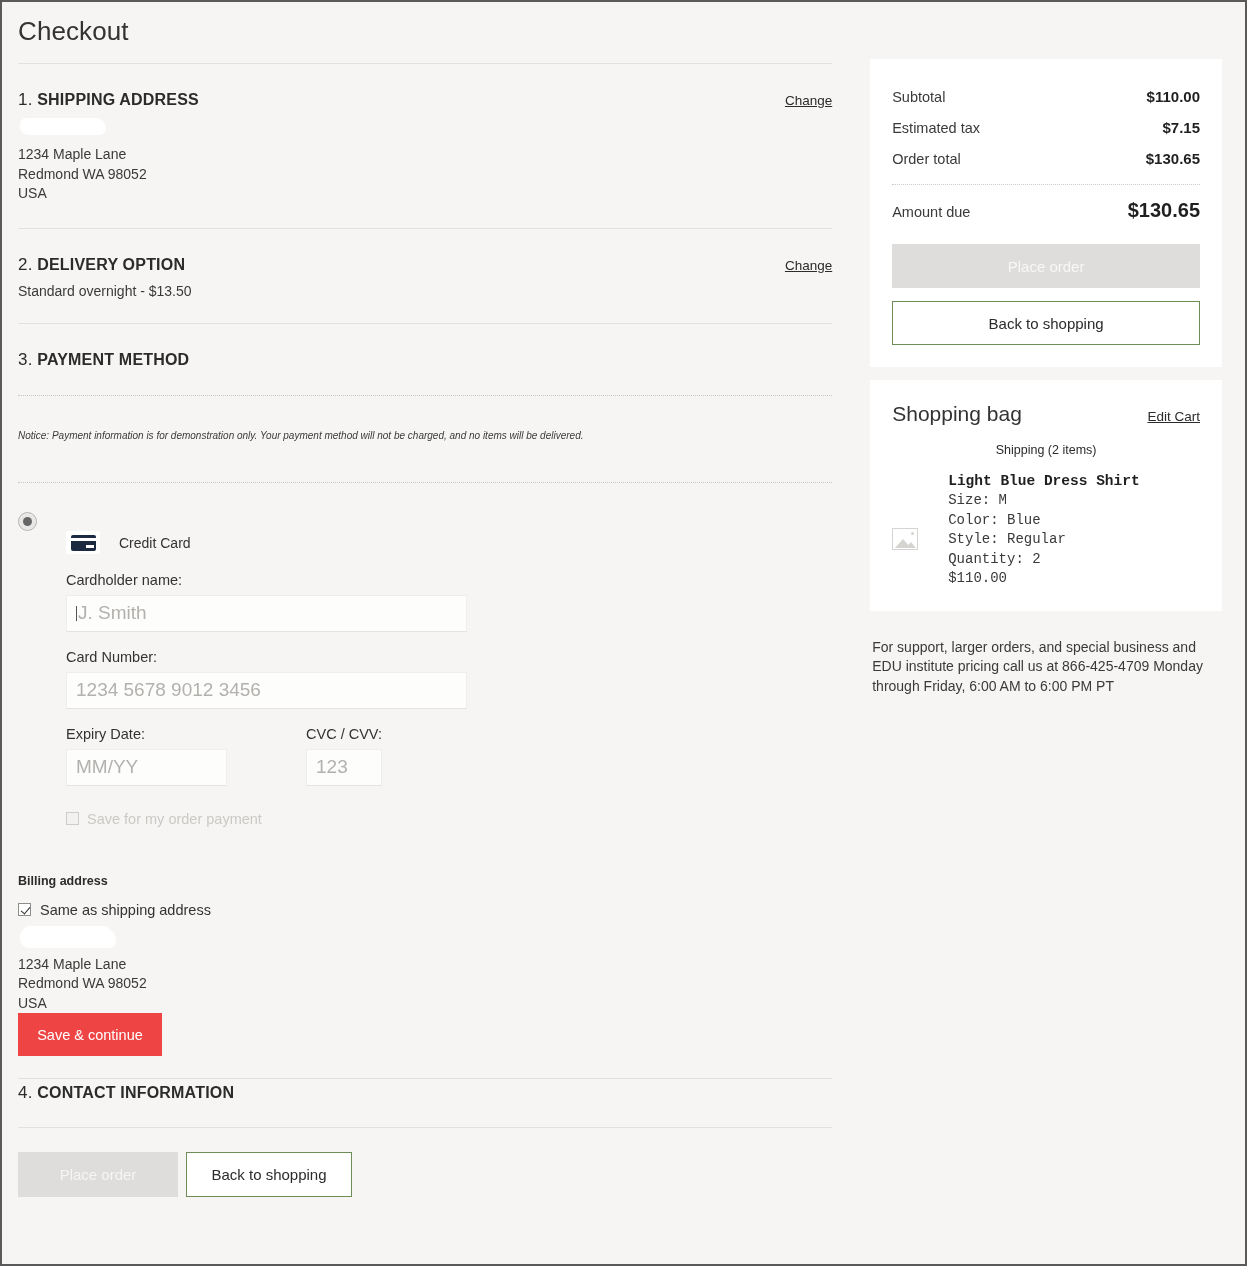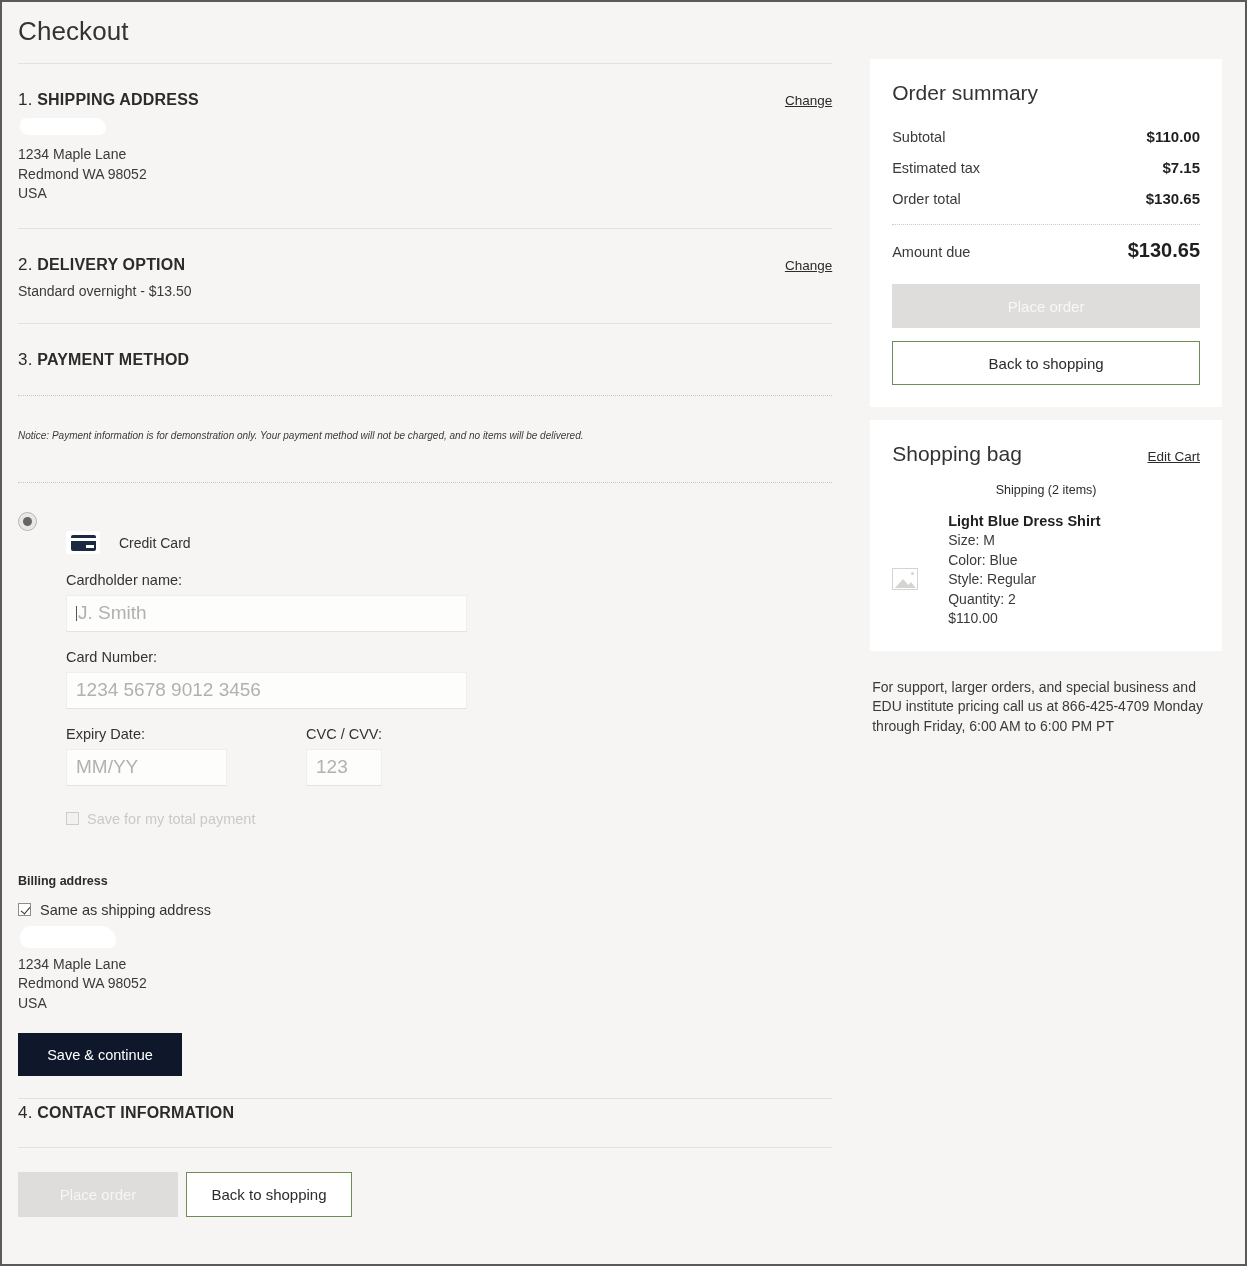--- a/index.html
+++ b/index.html
@@ -264,29 +264,28 @@
     align-items: center;
     padding-top: 14px;
   }
   .billing-same-label {
     font-size: 14.5px;
     color: #333333;
     margin-left: 9px;
   }
 
   .btn-green {
-    background: #0f172a;
+    background: #ef4444;
     color: #ffffff;
     border: none;
     font-family: inherit;
     font-size: 14.5px;
     padding: 0;
-    width: 164px;
+    width: 144px;
     height: 43px;
-    margin-top: 20px;
     cursor: pointer;
     display: flex;
     align-items: center;
     justify-content: center;
   }
 
   .footer-bar {
     display: flex;
     gap: 8px;
     padding-top: 24px;
@@ -459,21 +458,21 @@
     border-right: 5px solid transparent;
     border-bottom: 6px solid #d6d4d1;
   }
   .ph-icon .sun {
     position: absolute;
     right: 3px; top: 3px;
     width: 3px; height: 3px;
     border-radius: 50%;
     background: #d6d4d1;
   }
-  .item-info { flex: 1 1 auto; }
+  .item-info { flex: 1 1 auto; font-family: Liberation Mono, monospace; }
   .item-name {
     font-size: 14.5px;
     font-weight: 700;
     color: #1f1f1f;
     padding-bottom: 2px;
   }
   .item-attr {
     font-size: 14px;
     color: #3a3a3a;
     line-height: 19.5px;
@@ -571,21 +570,21 @@
           <div class="col">
             <div class="field-label">CVC / CVV:</div>
             <div class="txtfield w-small">
               <span>123</span>
             </div>
           </div>
         </div>
 
         <div class="save-next">
           <span class="cbox"></span>
-          <span class="save-next-label">Save for my total payment</span>
+          <span class="save-next-label">Save for my order payment</span>
         </div>
 
       </div>
     </div>
 
     <div class="billing-head">Billing address</div>
     <div class="billing-same">
       <span class="cbox checked"></span>
       <span class="billing-same-label">Same as shipping address</span>
     </div>
@@ -613,21 +612,20 @@
     <div class="footer-bar">
       <button class="btn-disabled">Place order</button>
       <button class="btn-outline">Back to shopping</button>
     </div>
 
   </div>
 
   <div class="right-col">
 
     <div class="card">
-      <div class="card-title">Order summary</div>
 
       <div class="sum-row">
         <span class="sum-label">Subtotal</span>
         <span class="sum-val">$110.00</span>
       </div>
       <div class="sum-row">
         <span class="sum-label">Estimated tax</span>
         <span class="sum-val">$7.15</span>
       </div>
       <div class="sum-row">

